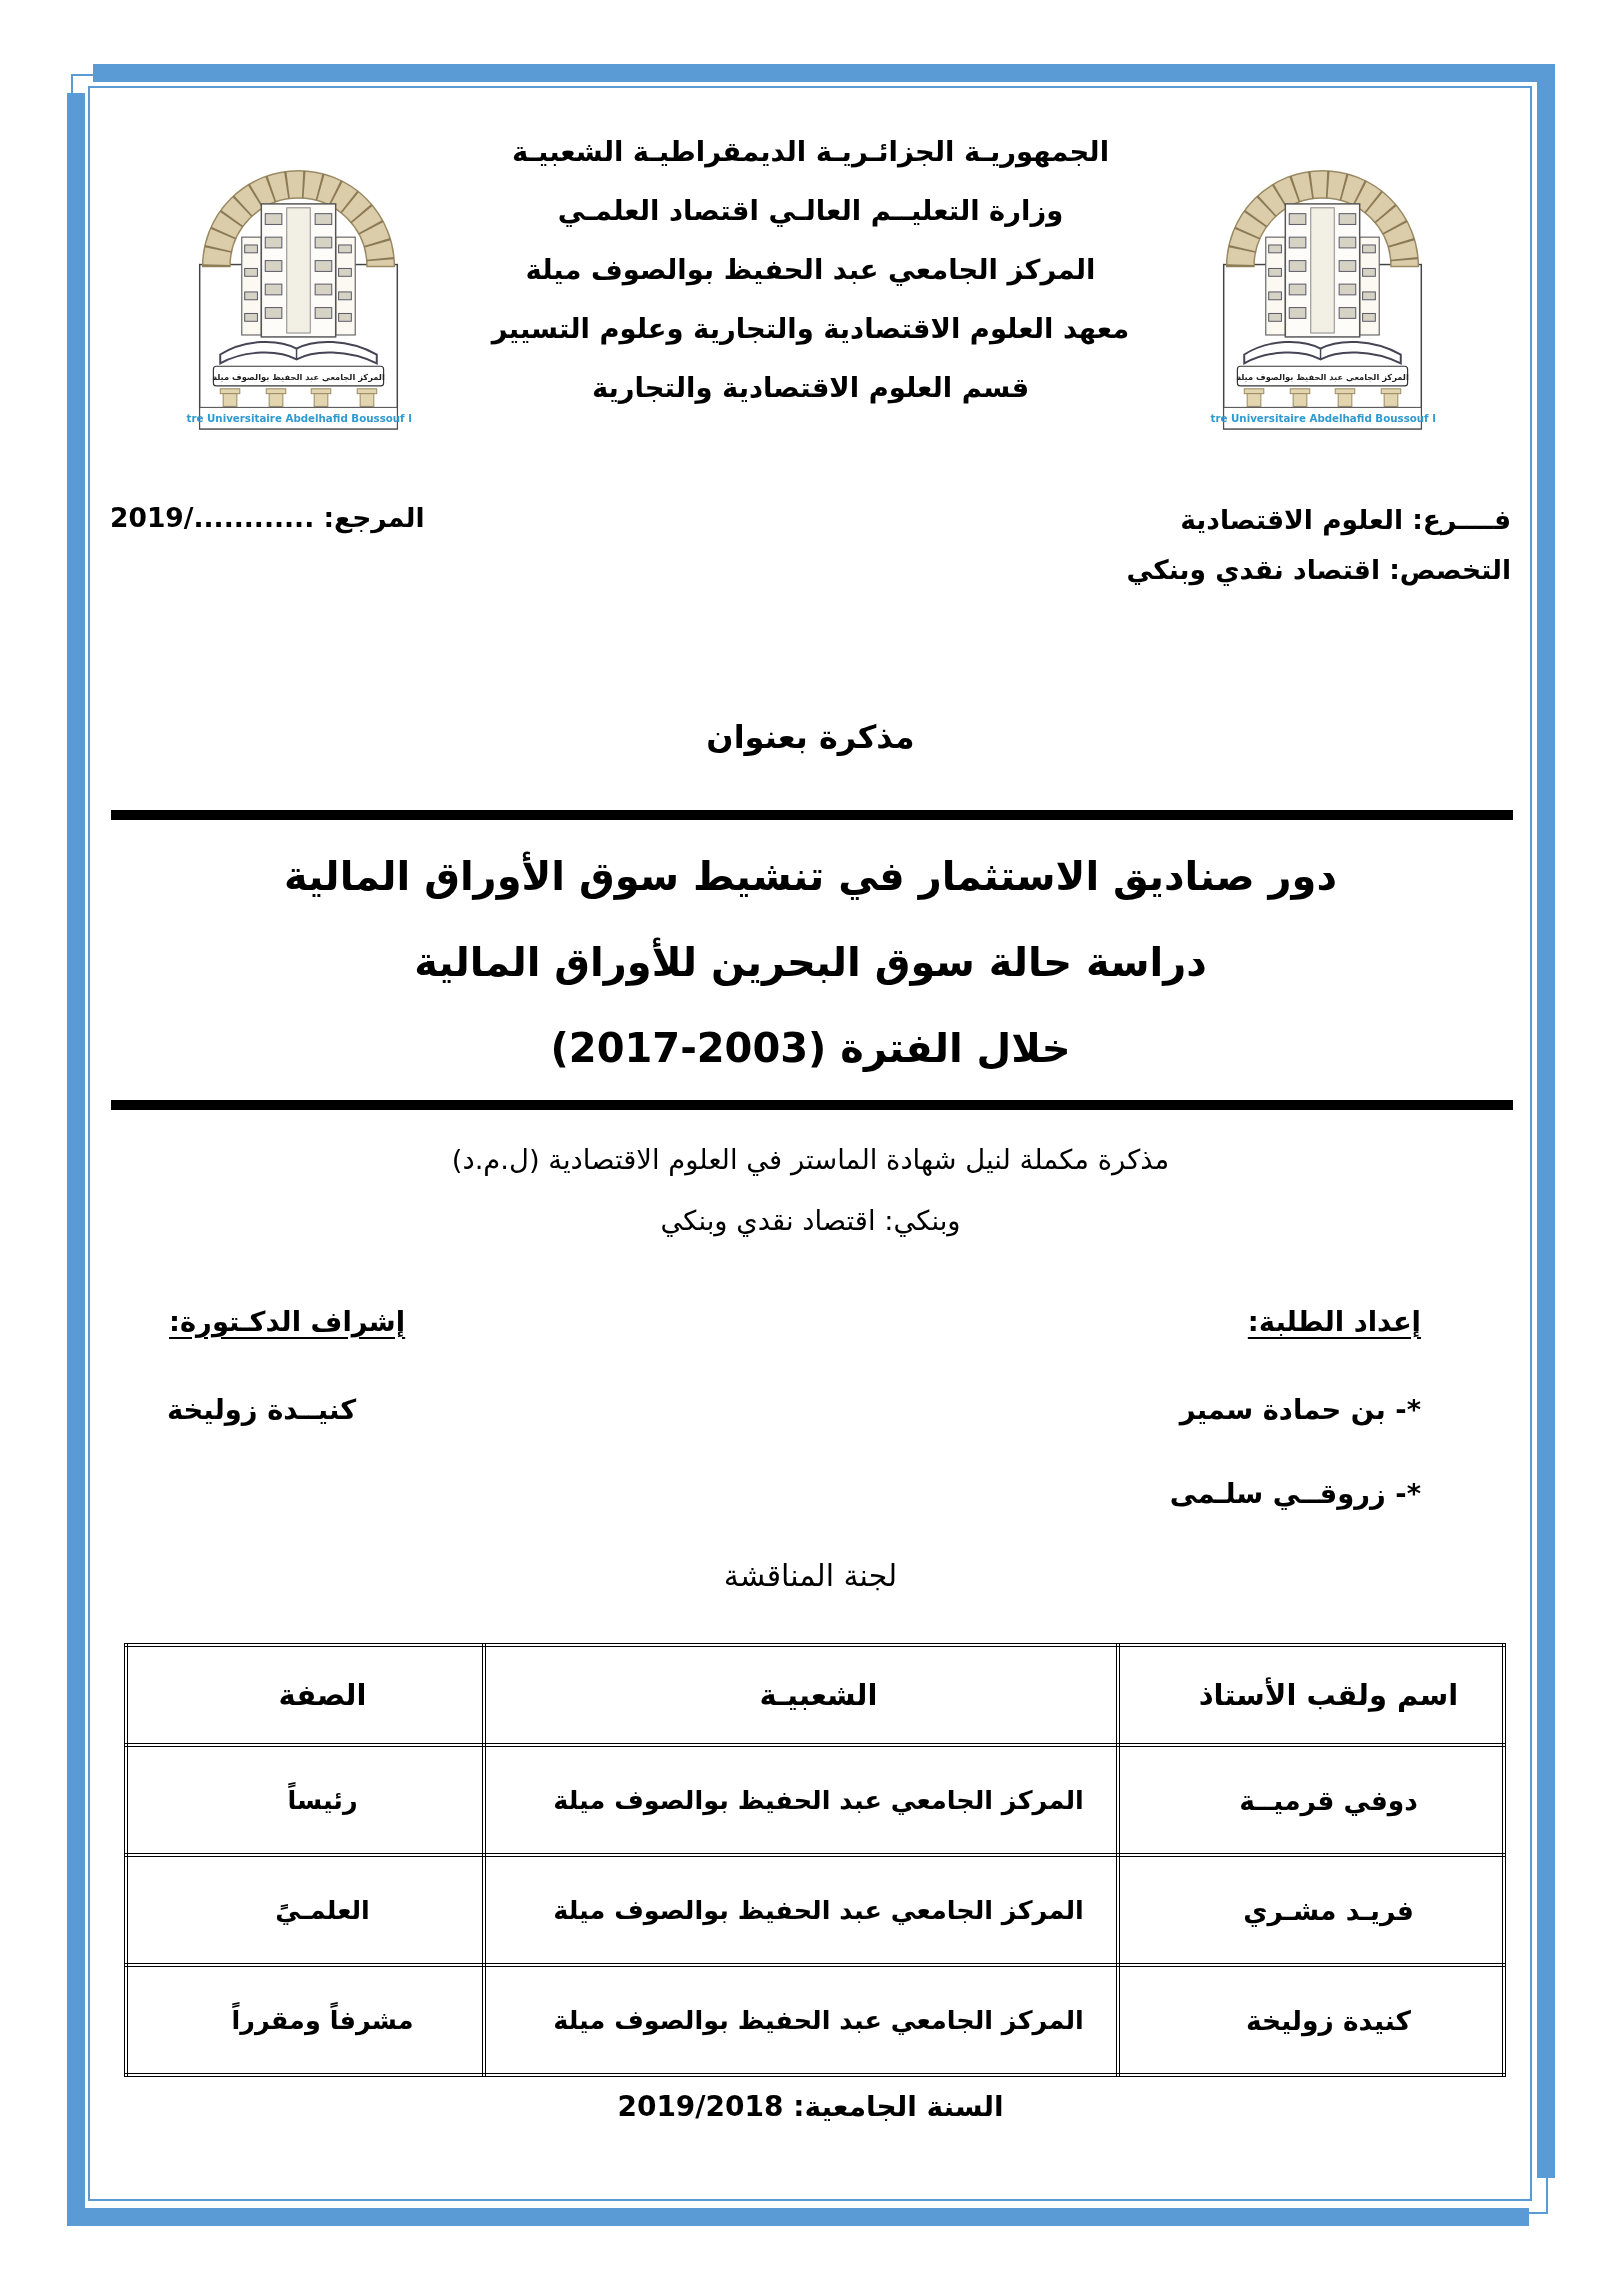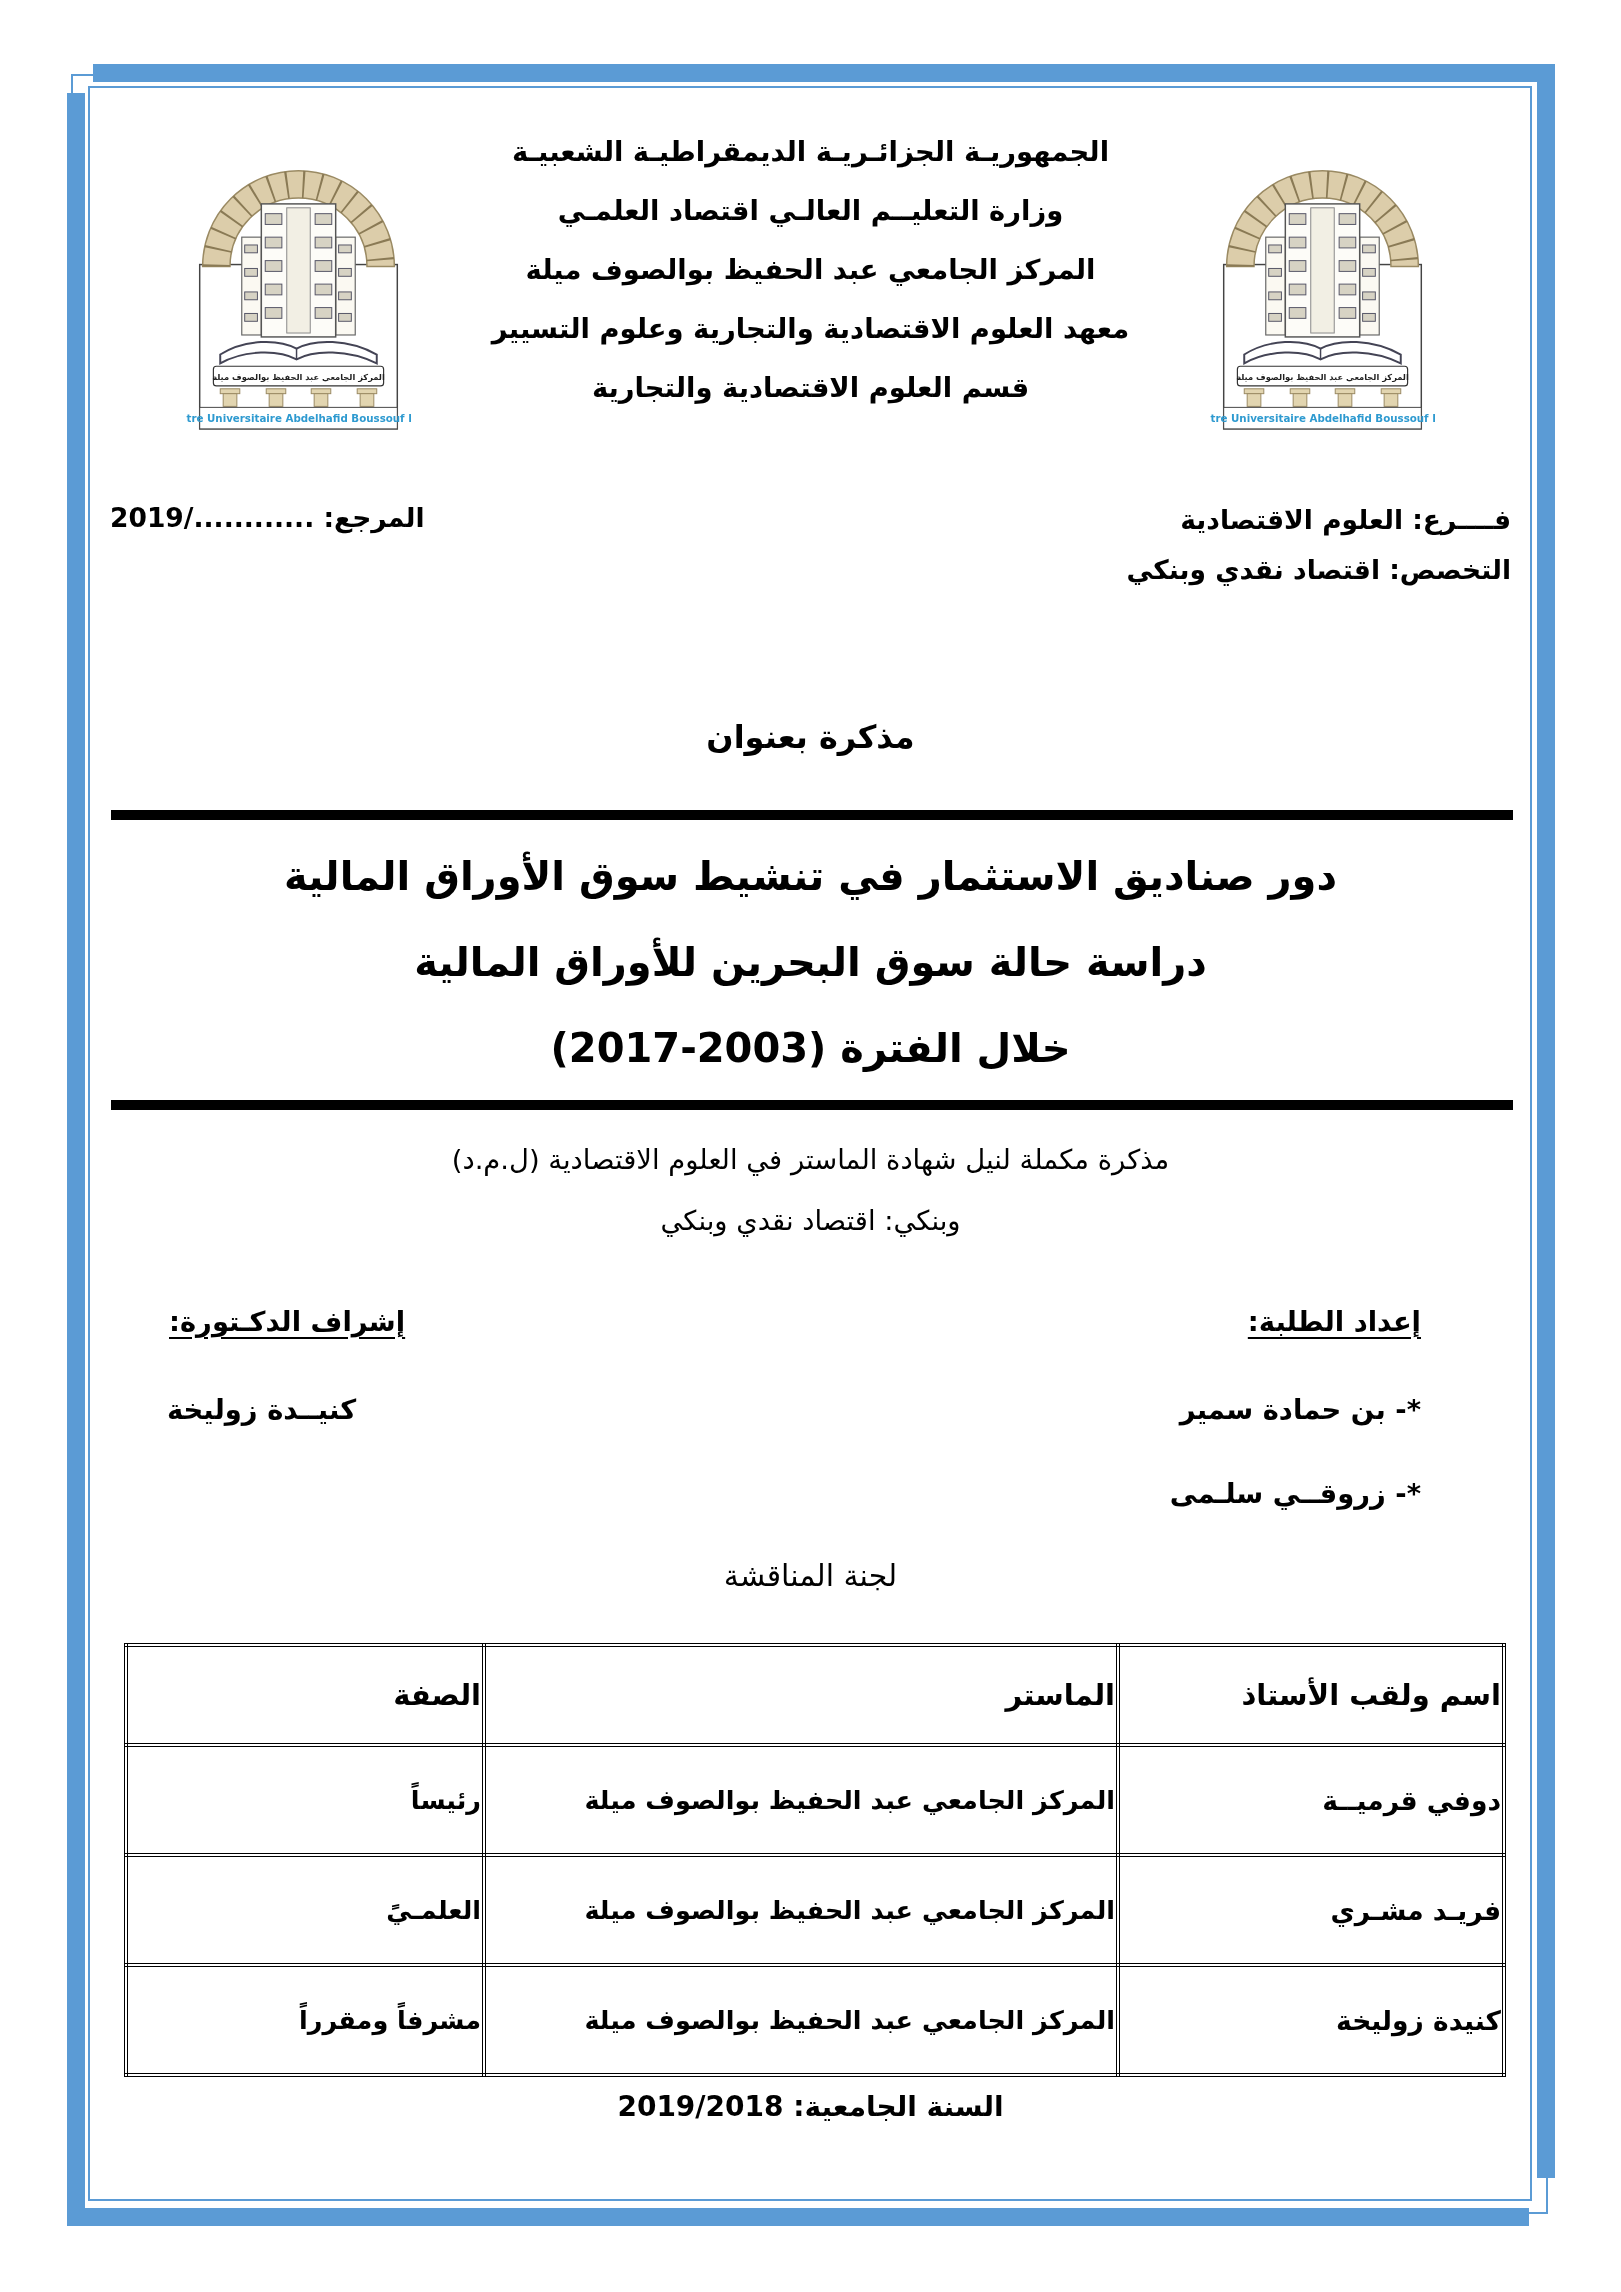--- a/index.html
+++ b/index.html
@@ -86,21 +86,21 @@
     text-align:center;direction:rtl;
     font-size:30px;font-weight:normal;
   }
   table.committee{
     position:absolute;top:1643px;left:124px;
     width:1378px;direction:rtl;
     border-collapse:collapse;table-layout:fixed;
   }
   table.committee th,table.committee td{
     border:4.9px double #000;
-    text-align:right;vertical-align:middle;
+    text-align:center;vertical-align:middle;
     font-weight:bold;direction:rtl;padding-left:36px;
   }
   table.committee th{height:94px;font-size:29px;}
   table.committee td{height:104px;}
   td.cell-name{font-size:26.5px;}
   td.cell-univ{font-size:25.5px;}
   td.cell-role{font-size:25.5px;}
 
   .academic-year{
     position:absolute;top:2090px;left:0;right:0;
@@ -261,21 +261,21 @@
 
   <table class="committee">
     <colgroup>
         <col style="width:386px">
         <col style="width:634px">
         <col style="width:358px">
       </colgroup>
     <thead>
       <tr>
         <th>اسم ولقب الأستاذ</th>
-        <th>الماستر</th>
+        <th>الشعبيـة</th>
         <th>الصفة</th>
       </tr>
     </thead>
     <tbody>
       <tr>
         <td class="cell-name">دوفي قرميــة</td>
         <td class="cell-univ">المركز الجامعي عبد الحفيظ بوالصوف ميلة</td>
         <td class="cell-role">رئيساً</td>
       </tr>
       <tr>

